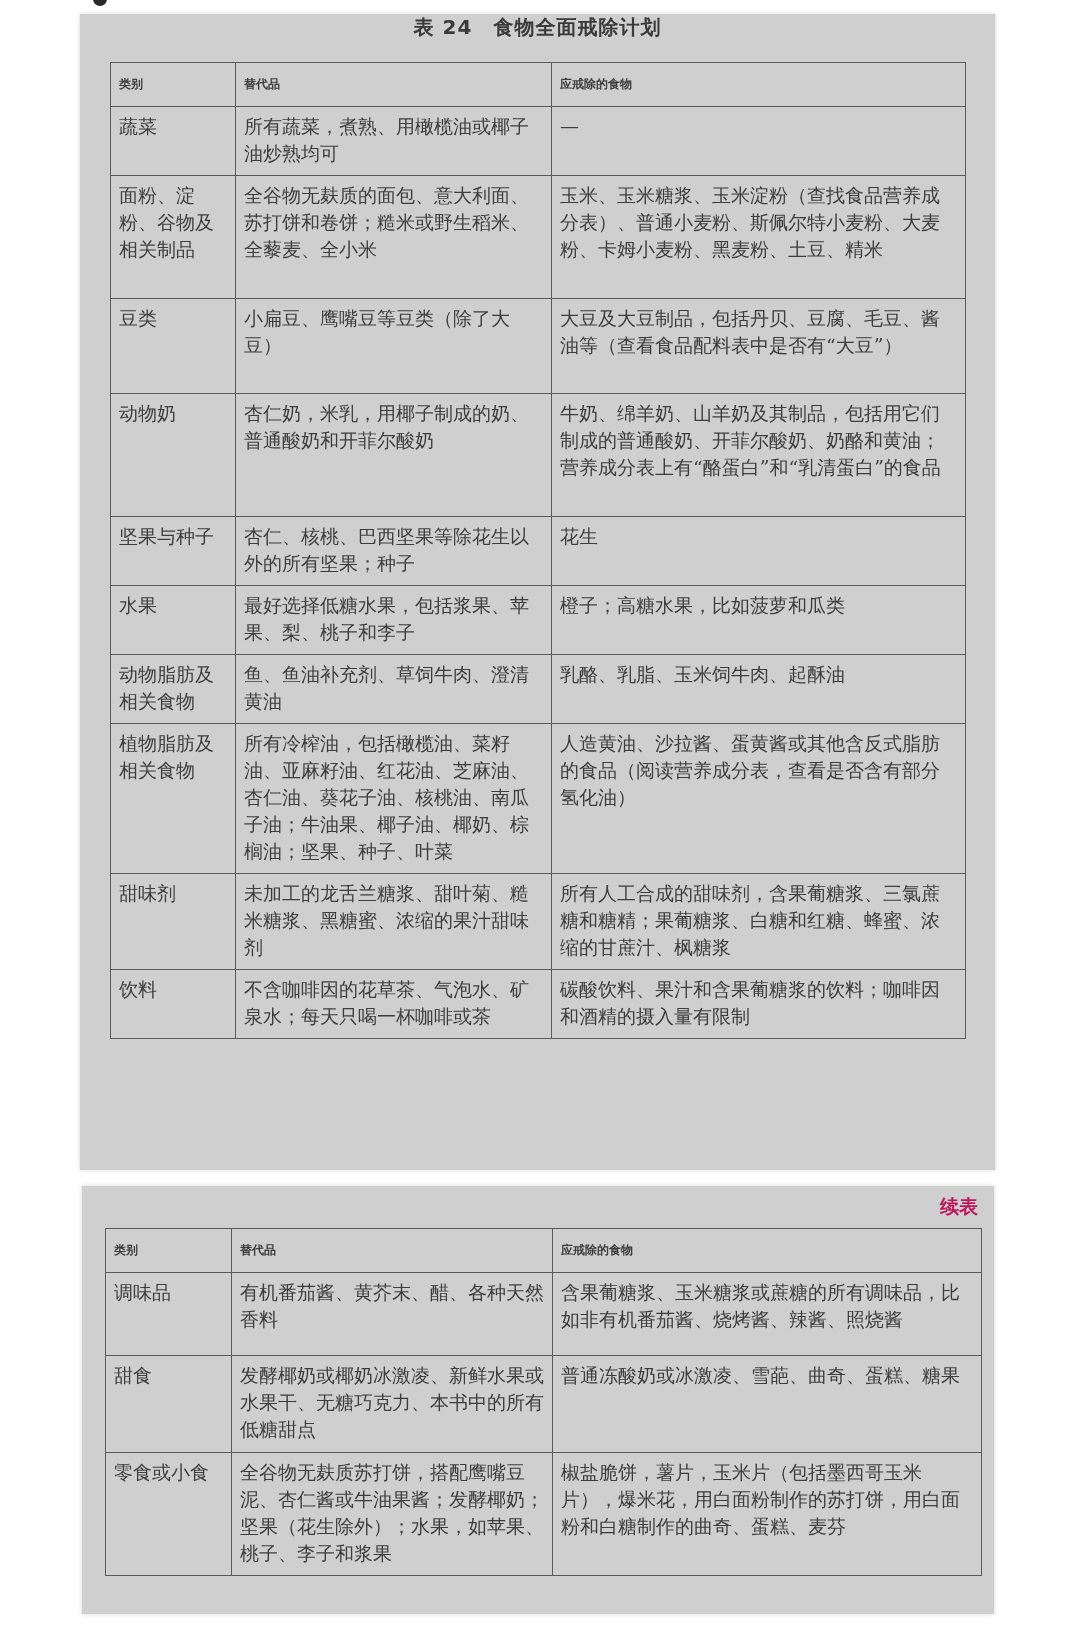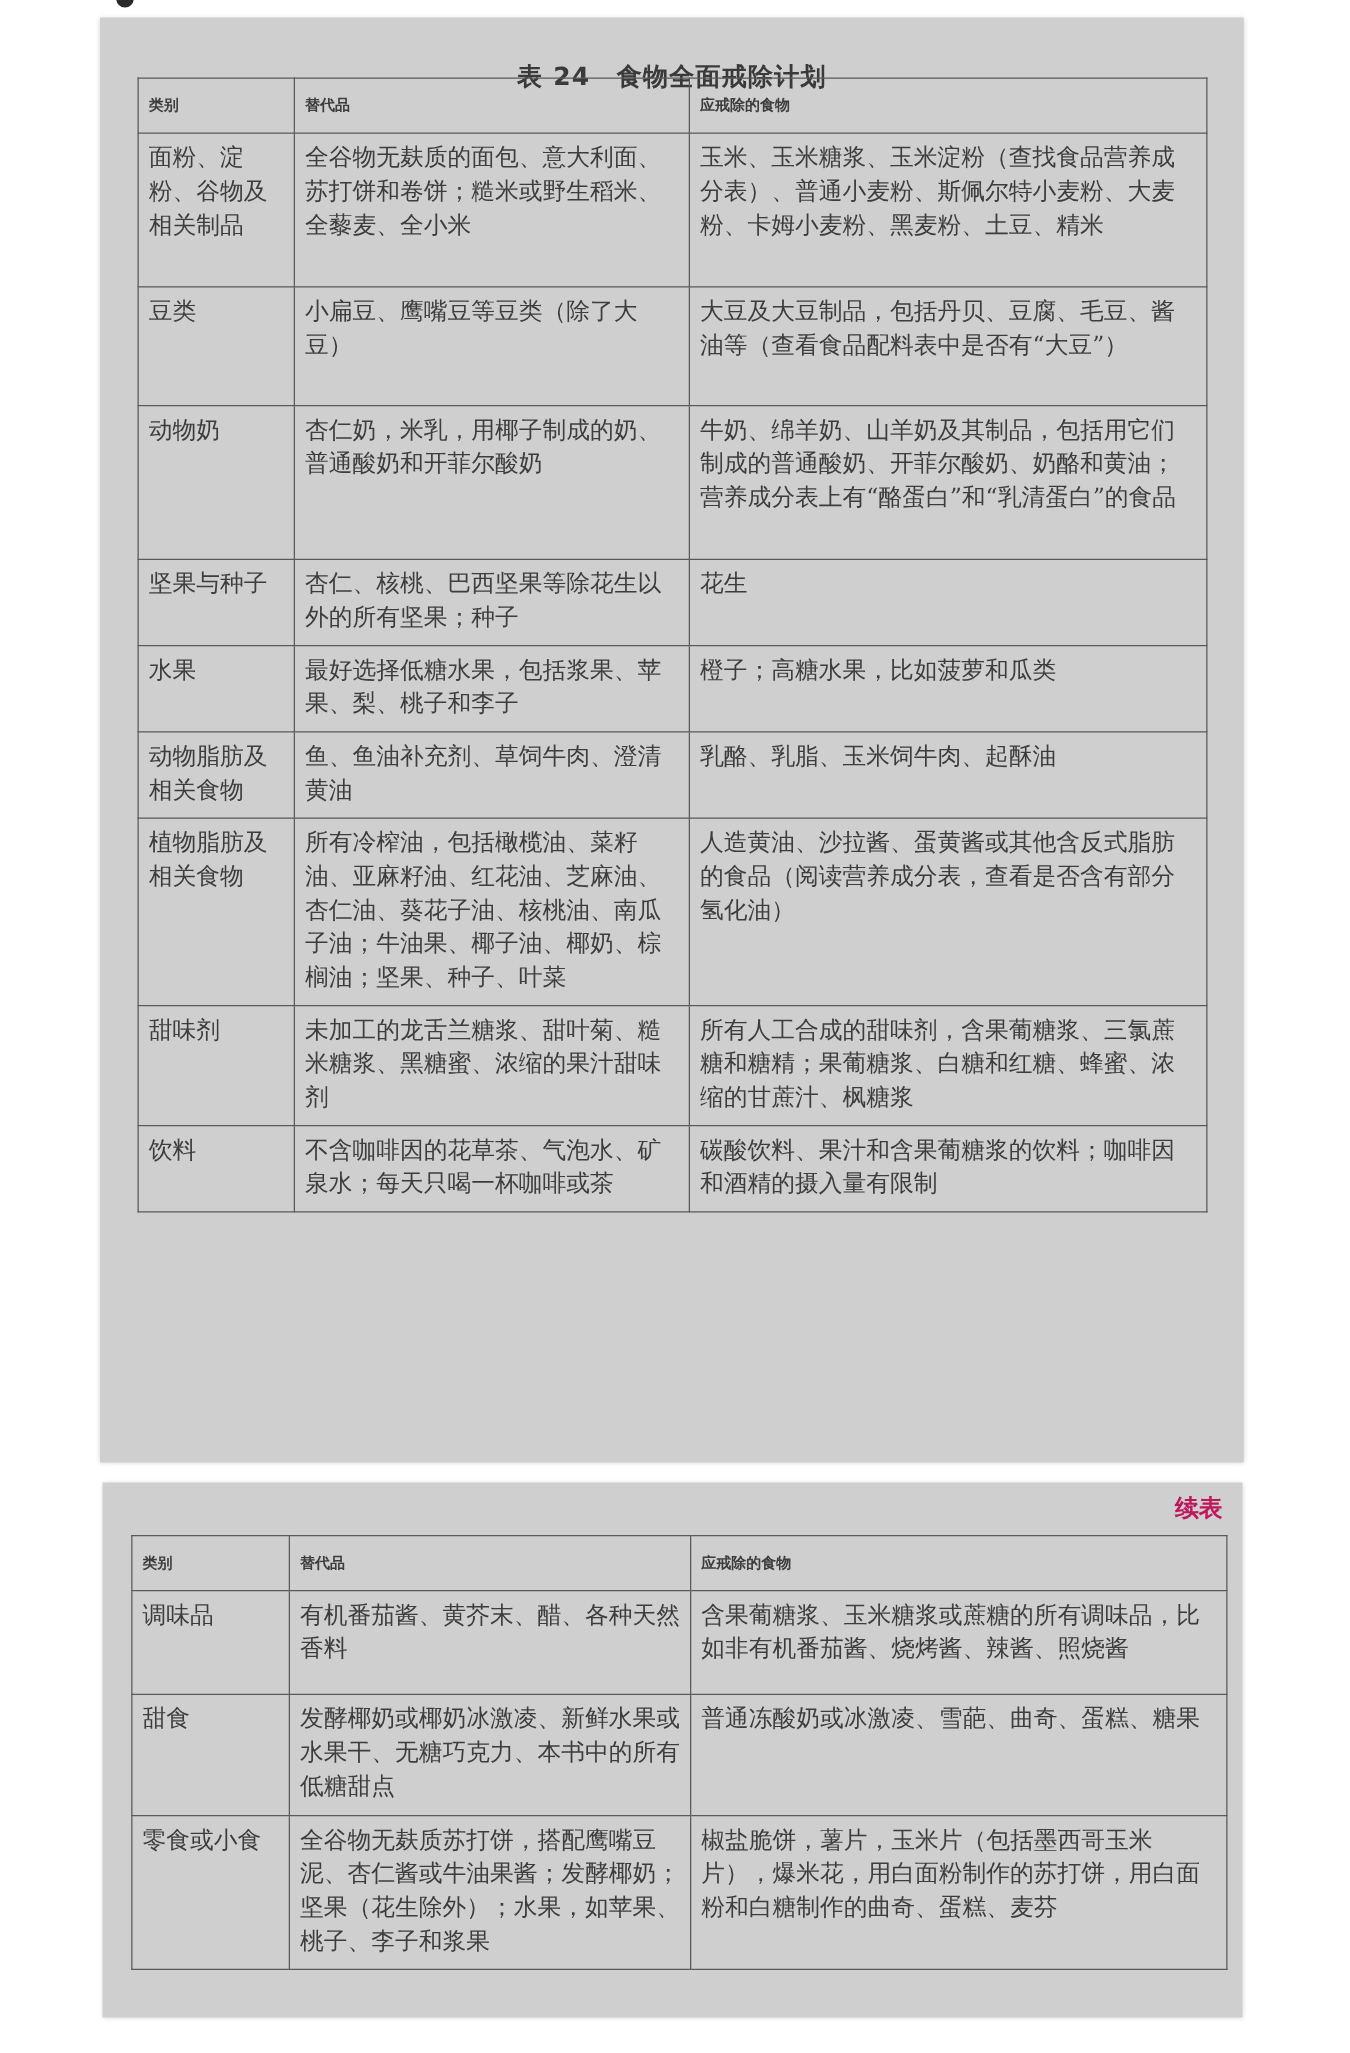--- a/index.html
+++ b/index.html
@@ -12,21 +12,21 @@
     position: absolute; left: 93px; top: -8px; width: 14px; height: 14px;
     border-radius: 50%; background: #2a2a2a;
   }
   .panel {
     position: absolute; background: #cfcfcf;
     box-shadow: 0 0 4px rgba(0,0,0,0.18);
   }
   #panel1 { left: 80px; top: 14px; width: 915px; height: 1156px; }
   #panel2 { left: 82px; top: 1186px; width: 912px; height: 428px; }
   .caption {
-    position: absolute; left: 0; right: 0; top: 34px; text-align: center;
+    position: absolute; left: 0; right: 0; top: 0; text-align: center;
     font-family: "DejaVu Sans", "Liberation Sans", sans-serif;
     font-weight: bold; font-size: 20px; color: #3a3a3a; letter-spacing: 1px;
   }
   .cont-label {
     position: absolute; right: 16px; top: 8px;
     font-family: "DejaVu Sans", "Liberation Sans", sans-serif;
     font-weight: bold; font-size: 19px; color: #be185d;
   }
   table {
     position: absolute; border-collapse: collapse; table-layout: fixed;
@@ -63,20 +63,25 @@
         <col class="c3">
       </colgroup>
     <thead>
       <tr>
         <th>类别</th>
         <th>替代品</th>
         <th>应戒除的食物</th>
       </tr>
     </thead>
     <tbody id="tbody1">
+        <tr style="height: 69px;">
+          <td>蔬菜</td>
+          <td>所有蔬菜，煮熟、用橄榄油或椰子油炒熟均可</td>
+          <td>—</td>
+        </tr>
         <tr style="height: 123px;">
           <td>面粉、淀粉、谷物及相关制品</td>
           <td>全谷物无麸质的面包、意大利面、苏打饼和卷饼；糙米或野生稻米、全藜麦、全小米</td>
           <td>玉米、玉米糖浆、玉米淀粉（查找食品营养成分表）、普通小麦粉、斯佩尔特小麦粉、大麦粉、卡姆小麦粉、黑麦粉、土豆、精米</td>
         </tr>
         <tr style="height: 95px;">
           <td>豆类</td>
           <td>小扁豆、鹰嘴豆等豆类（除了大豆）</td>
           <td>大豆及大豆制品，包括丹贝、豆腐、毛豆、酱油等（查看食品配料表中是否有“大豆”）</td>
         </tr>

